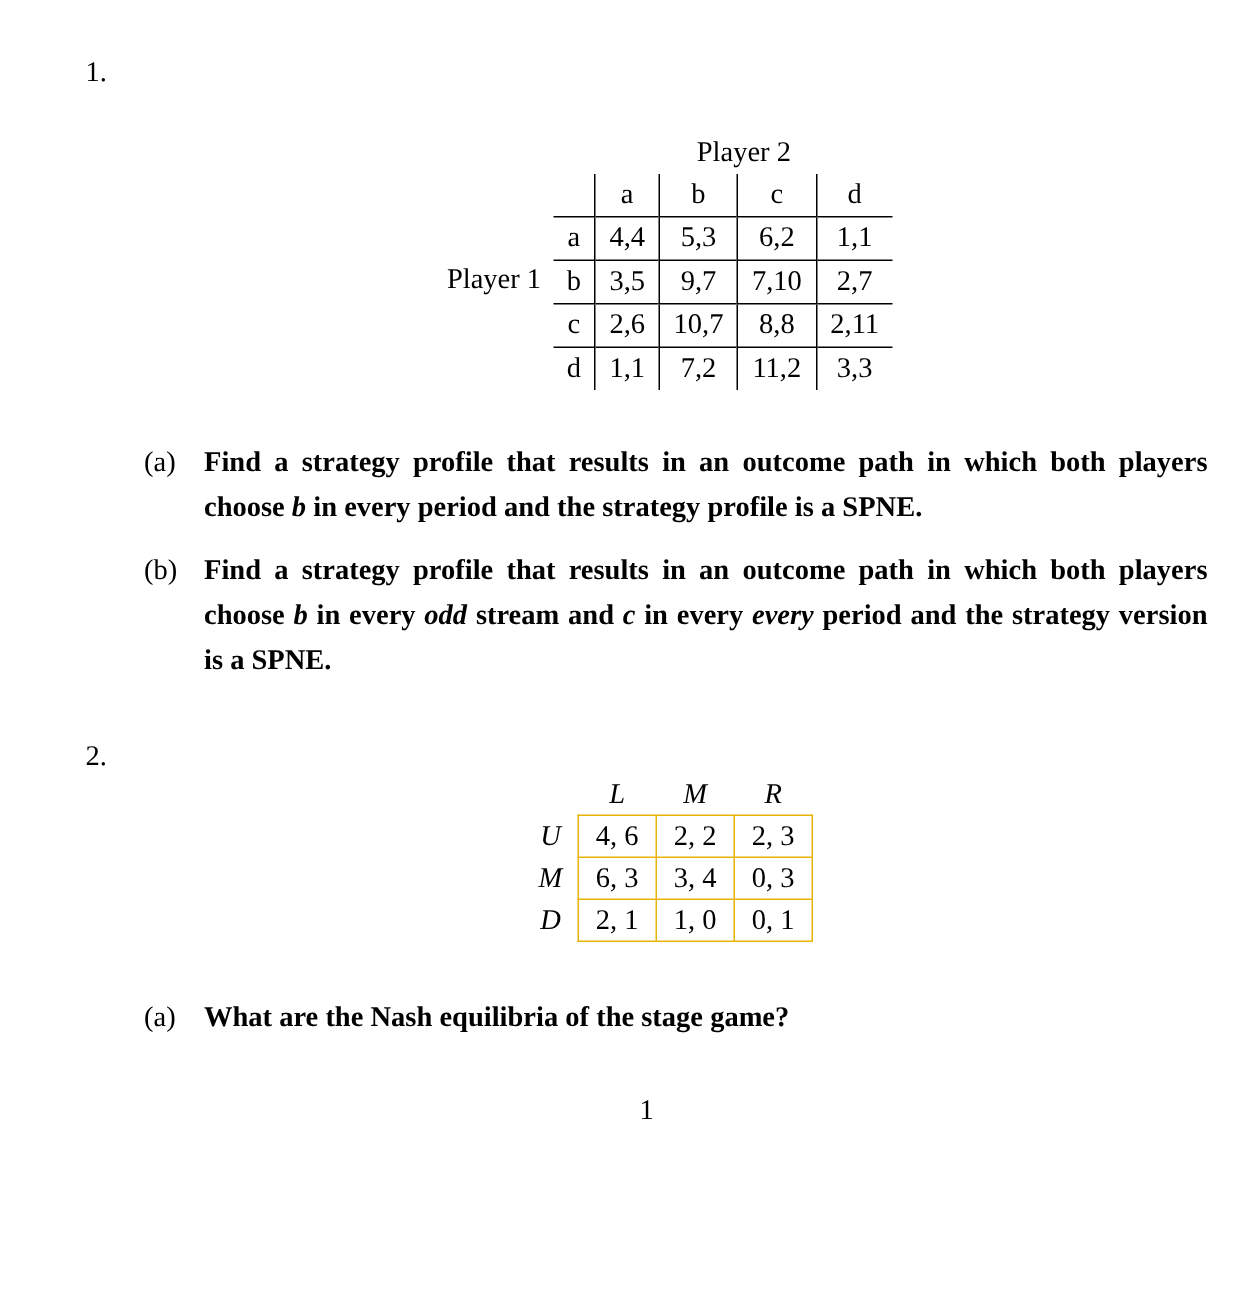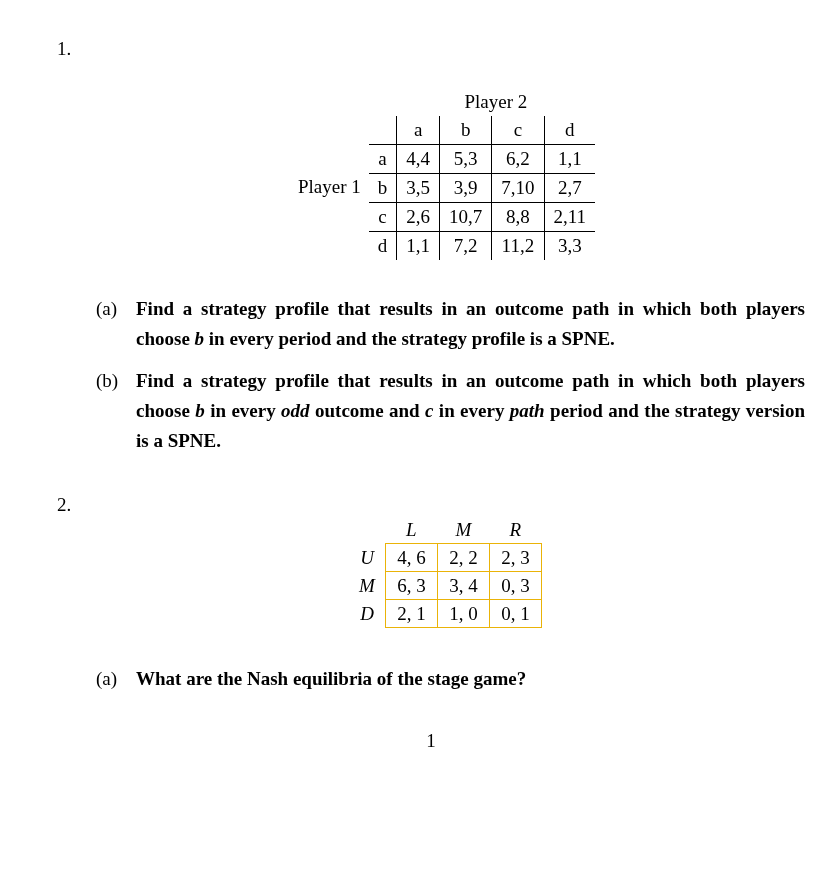--- a/index.html
+++ b/index.html
@@ -73,21 +73,21 @@
             <tr class="d">
               <td>a</td>
               <td class="v">4,4</td>
               <td class="v">5,3</td>
               <td class="v">6,2</td>
               <td class="v">1,1</td>
             </tr>
             <tr class="d">
               <td>b</td>
               <td class="v">3,5</td>
-              <td class="v">3,9</td>
+              <td class="v">9,7</td>
               <td class="v">7,10</td>
               <td class="v">2,7</td>
             </tr>
             <tr class="d">
               <td>c</td>
               <td class="v">2,6</td>
               <td class="v">10,7</td>
               <td class="v">8,8</td>
               <td class="v">2,11</td>
             </tr>
@@ -102,21 +102,21 @@
         </table>
       </div>
 
       <div class="parts">
         <div class="part">
           <div class="part-label">(a)</div>
           <div class="part-body"><span>Find a strategy profile that results in an outcome path in which both players choose </span><span class="mit">b</span><span> in every period and the strategy profile is a SPNE.</span></div>
         </div>
         <div class="part">
           <div class="part-label">(b)</div>
-          <div class="part-body"><span>Find a strategy profile that results in an outcome path in which both players choose </span><span class="mit">b</span><span> in every </span><span class="mit">odd</span><span> outcome and </span><span class="mit">c</span><span> in every </span><span class="mit">path</span><span> period and the strategy version is a SPNE.</span></div>
+          <div class="part-body"><span>Find a strategy profile that results in an outcome path in which both players choose </span><span class="mit">b</span><span> in every </span><span class="mit">odd</span><span> stream and </span><span class="mit">c</span><span> in every </span><span class="mit">every</span><span> period and the strategy version is a SPNE.</span></div>
         </div>
       </div>
     </div>
   </div>
 
   <div class="enum-item problem2">
     <div class="enum-num">2.</div>
     <div class="enum-body">
 
       <div class="t2-wrap">

